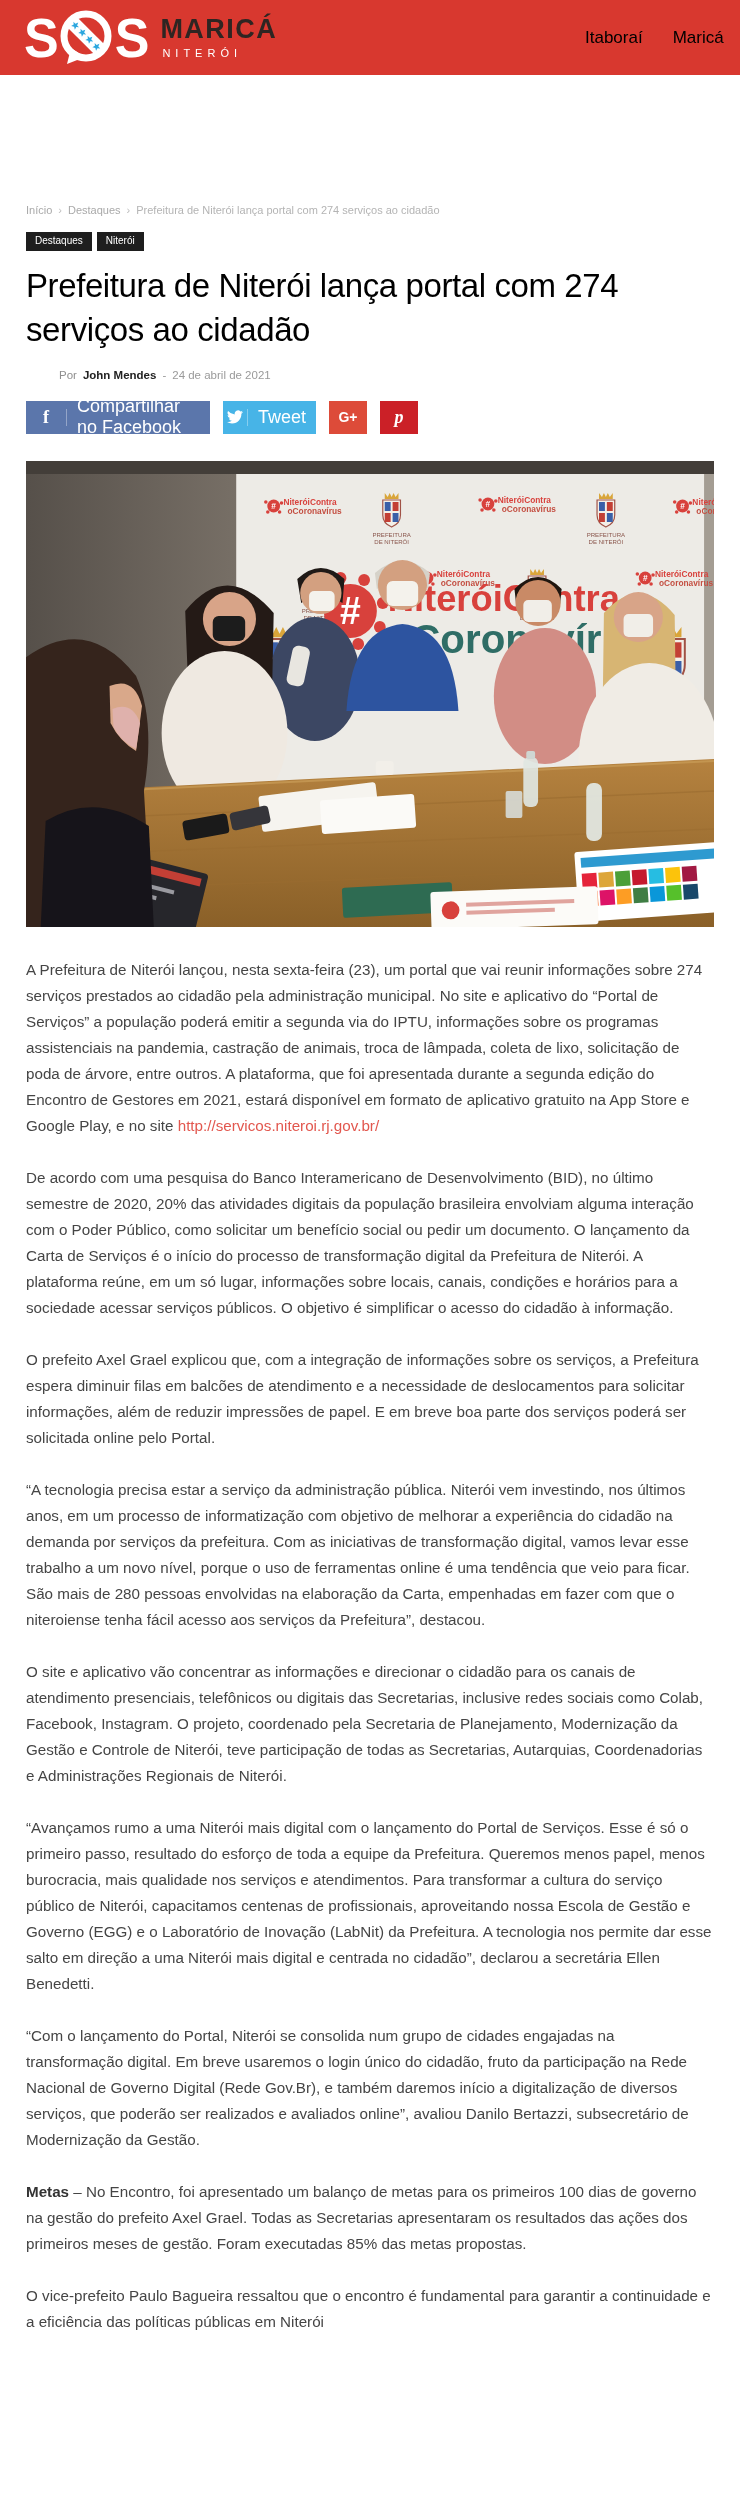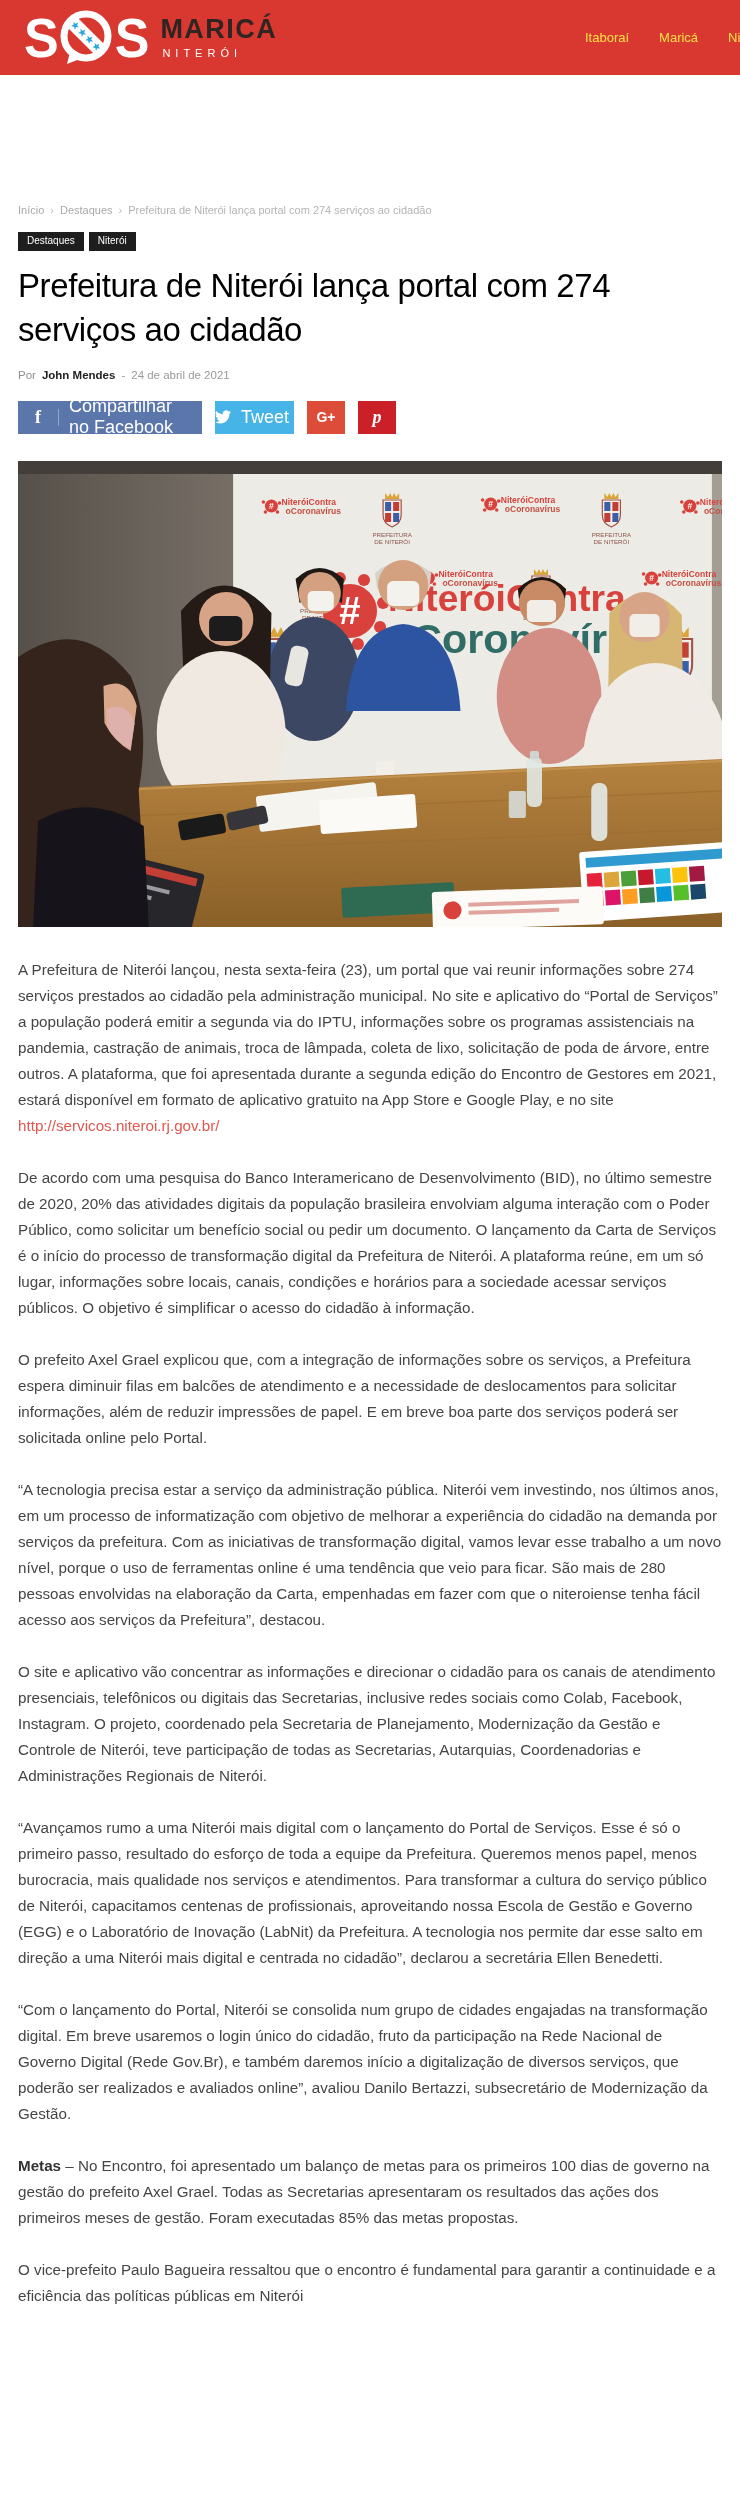--- a/index.html
+++ b/index.html
@@ -8,47 +8,47 @@
   
   .topbar{height:75px;background:#d8382f;position:relative;display:flex;align-items:center;padding-left:24px;box-sizing:border-box;}
   .logo{display:flex;align-items:center;gap:0;}
   .sos{display:flex;align-items:center;}
   .sos-letter{color:#fff;font-weight:bold;font-size:52px;line-height:1;letter-spacing:-2px;font-family:"Liberation Sans",sans-serif;transform:scaleY(1.08);}
   .sos-bubble{margin:0 2px;}
   .logo-text{margin-left:13px;display:flex;flex-direction:column;}
   .logo-title{color:#2e2522;font-size:27px;font-weight:bold;letter-spacing:1.5px;line-height:1;}
   .logo-sub{color:#fff;font-size:11px;letter-spacing:5px;margin-top:4px;padding-left:2px;}
   .topnav{position:absolute;left:585px;top:0;height:75px;display:flex;align-items:center;gap:30px;white-space:nowrap;}
-  .nav-item{color:#fde047;font-size:13px;text-decoration:none;cursor:pointer;}
+  .nav-item{color:#000000;font-size:17px;text-decoration:none;cursor:pointer;}
 
   
   .spacer{height:128px;}
-  .container{padding:0 18px;box-sizing:border-box;}
+  .container{padding:0 26px;box-sizing:border-box;}
 
   .breadcrumb{font-size:11px;color:#b4b4b4;line-height:14px;}
   .breadcrumb a{color:#a9a9a9;text-decoration:none;cursor:pointer;}
   .crumb-sep{margin:0 6px;color:#bdbdbd;}
 
   .tags{margin-top:15px;display:flex;gap:5px;}
   .tag{background:#1e1e1e;color:#fff;font-size:10px;padding:4px 9px 5px;line-height:1;text-decoration:none;cursor:pointer;}
 
   h1.title{margin:13px 0 0;font-size:33px;font-weight:400;color:#000;line-height:1.33;letter-spacing:-0.4px;}
 
-  .byline{margin-top:17px;font-size:11.5px;color:#8f8f8f;display:flex;align-items:center;gap:6px;}
+  .byline{margin-top:17px;font-size:11.5px;color:#8f8f8f;display:flex;align-items:center;gap:6px;margin-left:33px;}
   .byline .author{color:#222;font-weight:bold;text-decoration:none;cursor:pointer;}
   .byline .dash{color:#999;}
   .byline .date{color:#9a9a9a;}
 
   .share-row{margin-top:20px;display:flex;gap:13px;}
   .share-btn{height:33px;border:none;color:#fff;display:flex;align-items:center;cursor:pointer;padding:0;font-family:"Liberation Sans",sans-serif;}
   .share-btn .ico{width:40px;display:flex;align-items:center;justify-content:center;font-size:16px;}
   .share-btn .sep{width:1px;height:17px;background:rgba(255,255,255,0.35);}
   .share-btn .lbl{flex:1;text-align:left;font-size:18px;padding:0 10px;}
   .share-fb{width:184px;background:#5b76ab;}
-  .share-tw{width:79px;background:#47b4e7;}
+  .share-tw{width:93px;background:#47b4e7;}
   .share-gp{width:38px;background:#dd4b39;justify-content:center;font-weight:bold;font-size:14px;}
   .share-pi{width:38px;background:#cb2027;justify-content:center;font-family:"Liberation Serif",serif;font-style:italic;font-weight:bold;font-size:18px;}
   .ico-f{font-family:"Liberation Serif",serif;font-weight:bold;font-size:18px;}
 
   .photo-wrap{margin-top:27px;}
   .photo-wrap svg{display:block;}
 
   .article-body{margin-top:30px;font-size:15.2px;line-height:26px;color:#454545;}
   .article-body p{margin:0 0 26px;}
   .article-body strong{color:#333;}

